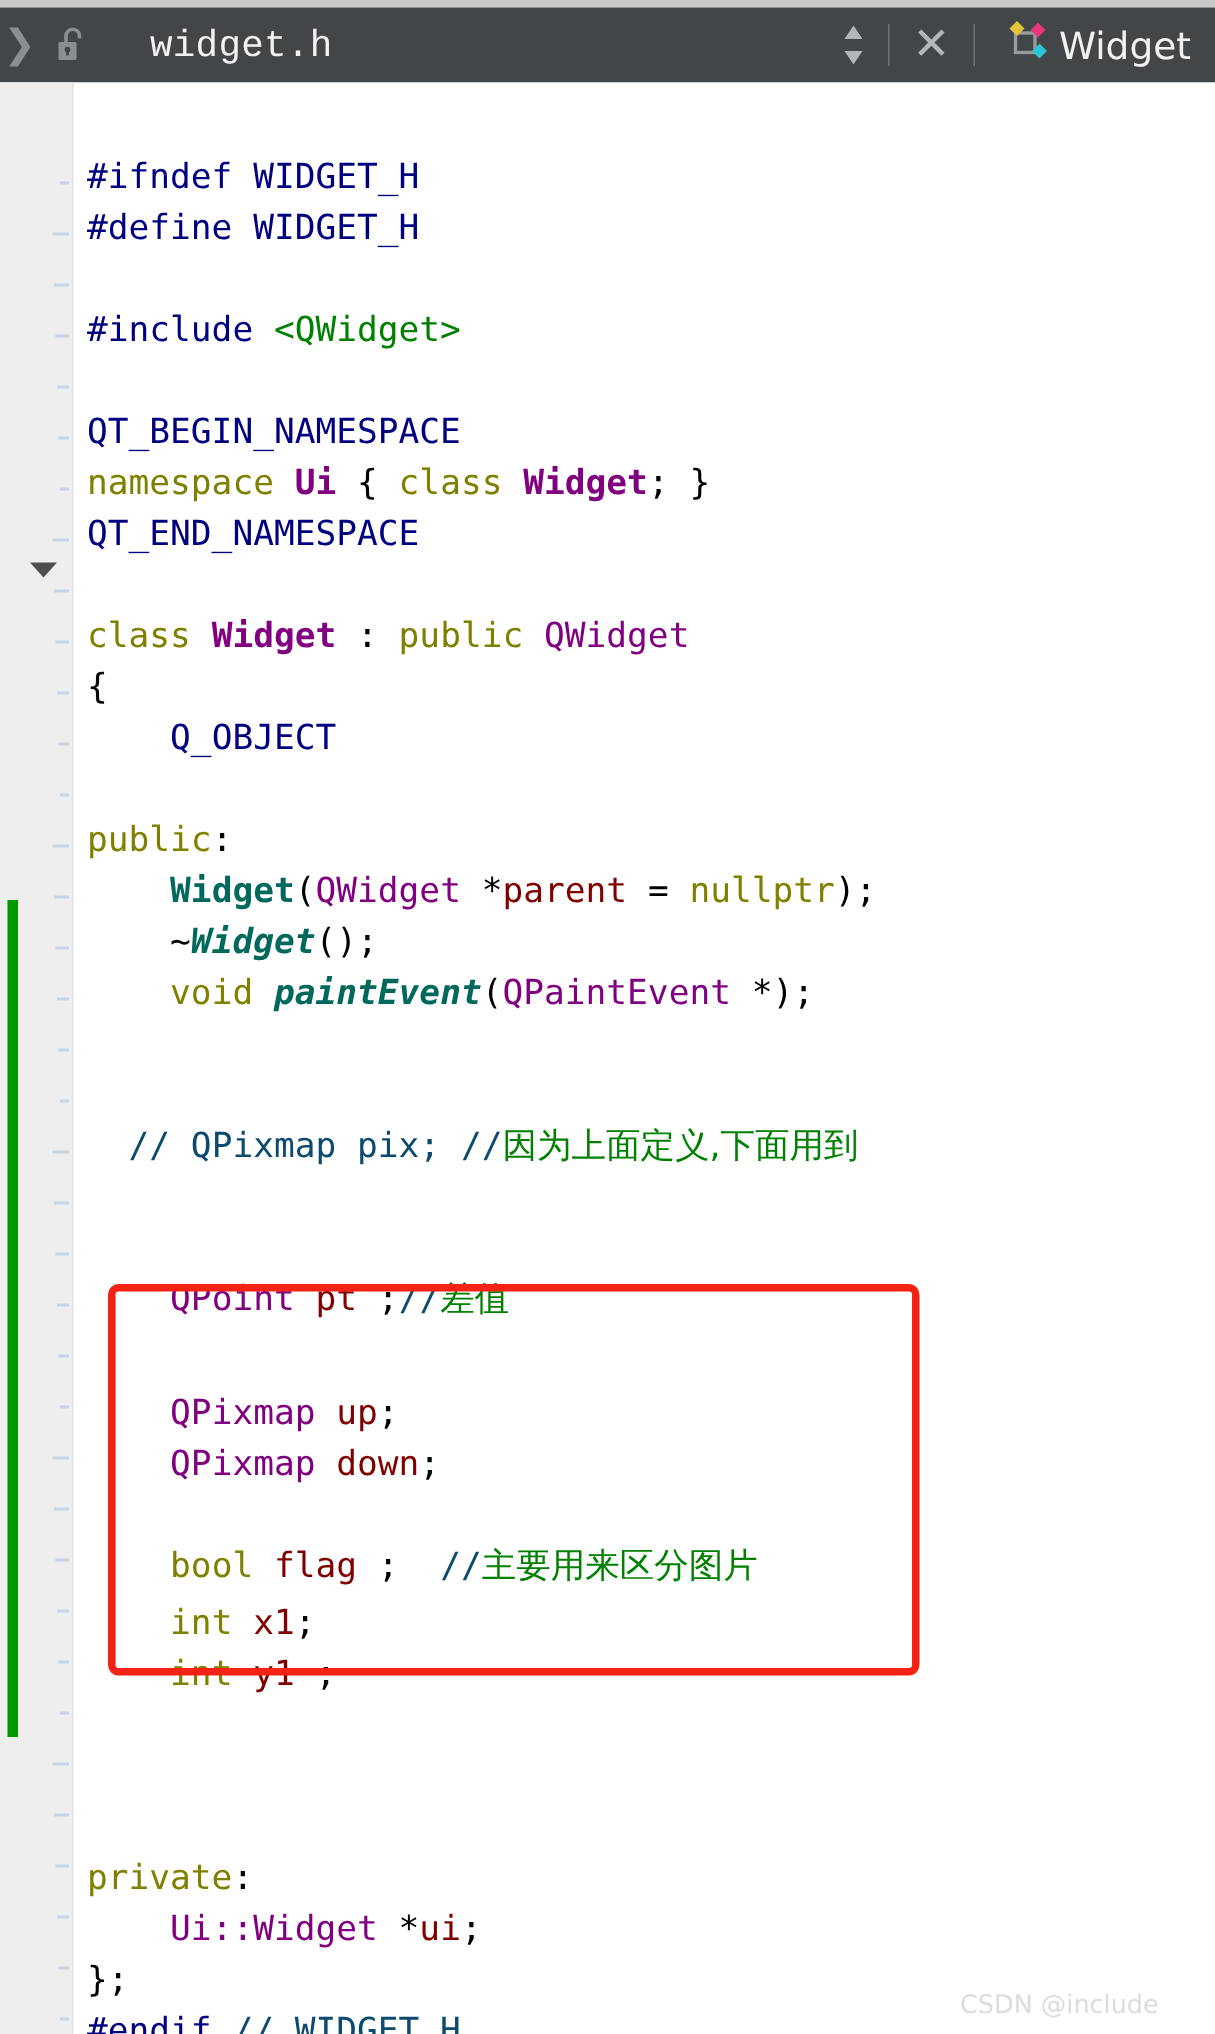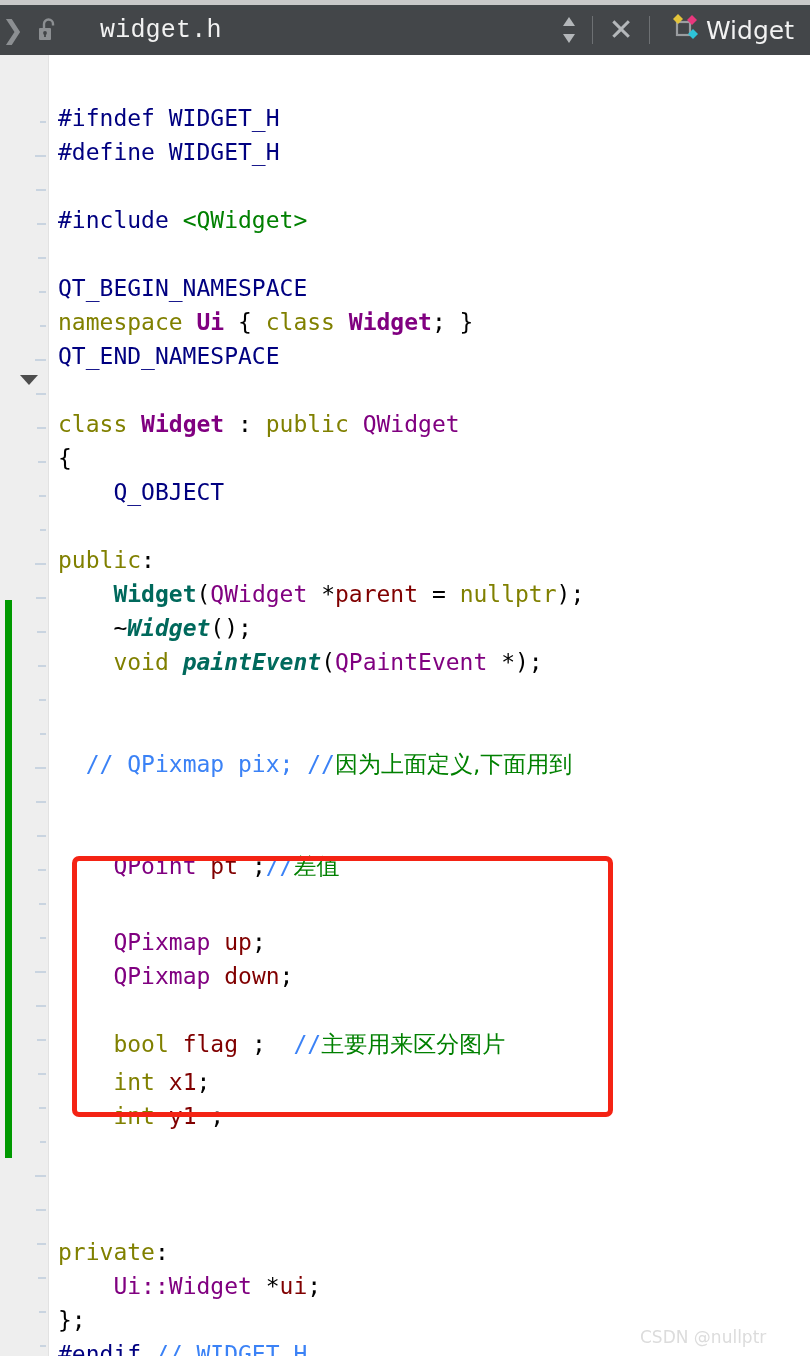--- a/index.html
+++ b/index.html
@@ -144,21 +144,21 @@
     height: 34px;
     white-space: pre;
   }
 
   
   .t-pre    { color: #000080; }
   .t-inc    { color: #008000; }
   .t-kw     { color: #808000; }
   .t-type   { color: #800080; }
   .t-var    { color: #800000; text-align: center; }
-  .t-cmt    { color: #3b82f6; }
+  .t-cmt    { color: #0c4a6e; }
   .t-plain  { color: #000000; }
   .t-fn     { color: #00695c; font-weight: bold; font-style: italic; }
   .t-ctor   { color: #00695c; font-weight: bold; }
   .t-typeb  { color: #800080; font-weight: bold; }
   .t-cjk    { font-family: "DejaVu Sans", sans-serif; color: #008000; }
 
   
   .redbox {
     position: absolute;
     border: 5px solid #f42314;
@@ -268,13 +268,13 @@
       </div>
     <div class="change-bar" id="change-bar" style="top: 545px; height: 558px; background: rgb(0, 153, 0);"></div>
     <div class="fold-triangle" id="fold-triangle" style="top: 320px;"></div>
   </div>
 
   <div class="code" id="code-surface"><div class="ln" style="top: 46px;"><span class="t-pre">#ifndef WIDGET_H</span></div><div class="ln" style="top: 80px;"><span class="t-pre">#define WIDGET_H</span></div><div class="ln" style="top: 114px;"></div><div class="ln" style="top: 148px;"><span class="t-pre">#include </span><span class="t-inc">&lt;QWidget&gt;</span></div><div class="ln" style="top: 182px;"></div><div class="ln" style="top: 216px;"><span class="t-pre">QT_BEGIN_NAMESPACE</span></div><div class="ln" style="top: 250px;"><span class="t-kw">namespace </span><span class="t-typeb">Ui</span><span class="t-plain"> { </span><span class="t-kw">class </span><span class="t-typeb">Widget</span><span class="t-plain">; }</span></div><div class="ln" style="top: 284px;"><span class="t-pre">QT_END_NAMESPACE</span></div><div class="ln" style="top: 318px;"></div><div class="ln" style="top: 352px;"><span class="t-kw">class </span><span class="t-typeb">Widget</span><span class="t-plain"> : </span><span class="t-kw">public </span><span class="t-type">QWidget</span></div><div class="ln" style="top: 386px;"><span class="t-plain">{</span></div><div class="ln" style="top: 420px;"><span class="t-plain">    </span><span class="t-pre">Q_OBJECT</span></div><div class="ln" style="top: 454px;"></div><div class="ln" style="top: 488px;"><span class="t-kw">public</span><span class="t-plain">:</span></div><div class="ln" style="top: 522px;"><span class="t-plain">    </span><span class="t-ctor">Widget</span><span class="t-plain">(</span><span class="t-type">QWidget</span><span class="t-plain"> *</span><span class="t-var">parent</span><span class="t-plain"> = </span><span class="t-kw">nullptr</span><span class="t-plain">);</span></div><div class="ln" style="top: 556px;"><span class="t-plain">    ~</span><span class="t-fn">Widget</span><span class="t-plain">();</span></div><div class="ln" style="top: 590px;"><span class="t-plain">    </span><span class="t-kw">void </span><span class="t-fn">paintEvent</span><span class="t-plain">(</span><span class="t-type">QPaintEvent</span><span class="t-plain"> *);</span></div><div class="ln" style="top: 624px;"></div><div class="ln" style="top: 658px;"></div><div class="ln" style="top: 692px;"><span class="t-plain">  </span><span class="t-cmt">// QPixmap pix; //</span><span class="t-cjk">因为上面定义,下面用到</span></div><div class="ln" style="top: 726px;"></div><div class="ln" style="top: 760px;"></div><div class="ln" style="top: 794px;"><span class="t-plain">    </span><span class="t-type">QPoint</span><span class="t-plain"> </span><span class="t-var">pt</span><span class="t-plain"> ;</span><span class="t-cmt">//</span><span class="t-cjk">差值</span></div><div class="ln" style="top: 828px;"></div><div class="ln" style="top: 870px;"><span class="t-plain">    </span><span class="t-type">QPixmap</span><span class="t-plain"> </span><span class="t-var">up</span><span class="t-plain">;</span></div><div class="ln" style="top: 904px;"><span class="t-plain">    </span><span class="t-type">QPixmap</span><span class="t-plain"> </span><span class="t-var">down</span><span class="t-plain">;</span></div><div class="ln" style="top: 938px;"></div><div class="ln" style="top: 972px;"><span class="t-plain">    </span><span class="t-kw">bool </span><span class="t-var">flag</span><span class="t-plain"> ;  </span><span class="t-cmt">//</span><span class="t-cjk">主要用来区分图片</span></div><div class="ln" style="top: 1010px;"><span class="t-plain">    </span><span class="t-kw">int </span><span class="t-var">x1</span><span class="t-plain">;</span></div><div class="ln" style="top: 1044px;"><span class="t-plain">    </span><span class="t-kw">int </span><span class="t-var">y1</span><span class="t-plain"> ;</span></div><div class="ln" style="top: 1078px;"></div><div class="ln" style="top: 1112px;"></div><div class="ln" style="top: 1146px;"></div><div class="ln" style="top: 1180px;"><span class="t-kw">private</span><span class="t-plain">:</span></div><div class="ln" style="top: 1214px;"><span class="t-plain">    </span><span class="t-type">Ui::Widget</span><span class="t-plain"> *</span><span class="t-var">ui</span><span class="t-plain">;</span></div><div class="ln" style="top: 1248px;"><span class="t-plain">};</span></div><div class="ln" style="top: 1282px;"><span class="t-pre">#endif </span><span class="t-cmt">// WIDGET_H</span></div></div>
 
   <div class="redbox" id="redbox" style="left: 72px; top: 801px; width: 541px; height: 261px; border-color: rgb(244, 35, 20);"></div>
 </div>
 
-<div class="watermark" id="watermark" style="left: 640px; top: 1327px; color: rgb(220, 220, 220);">CSDN @nullptr</div>
+<div class="watermark" id="watermark" style="left: 640px; top: 1327px; color: rgb(220, 220, 220);">CSDN @include</div>
 
 </body></html>

